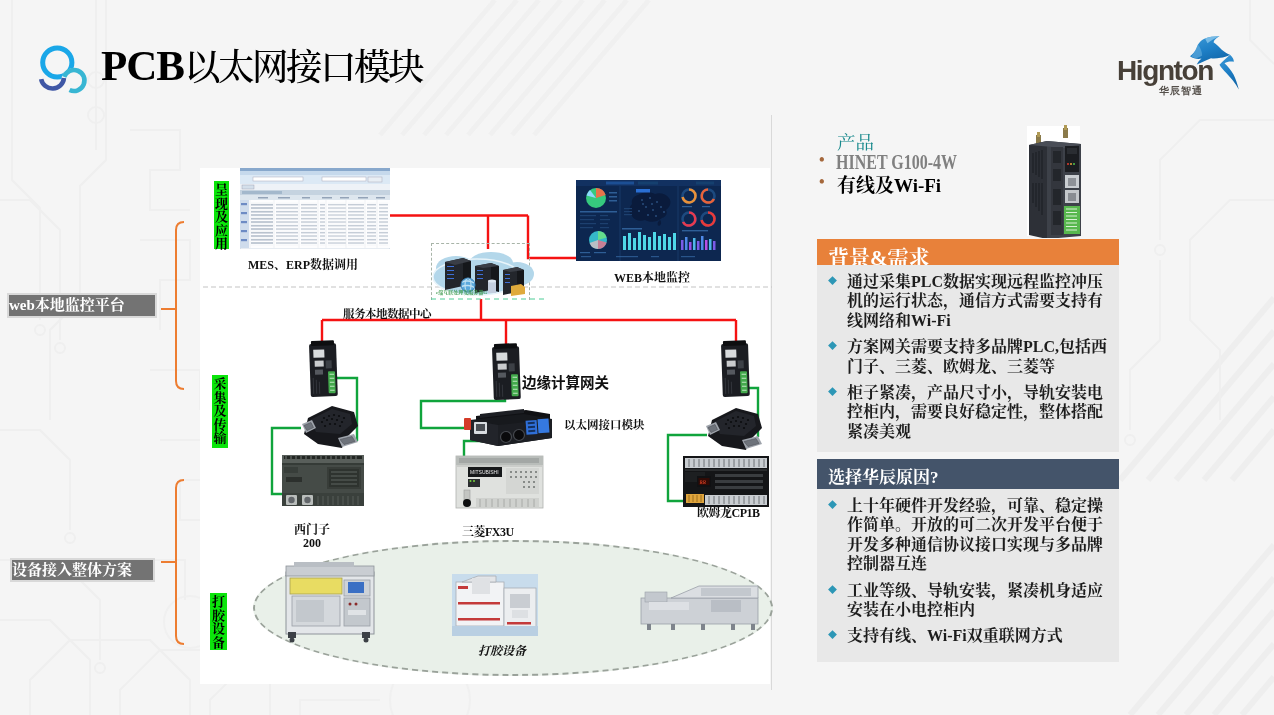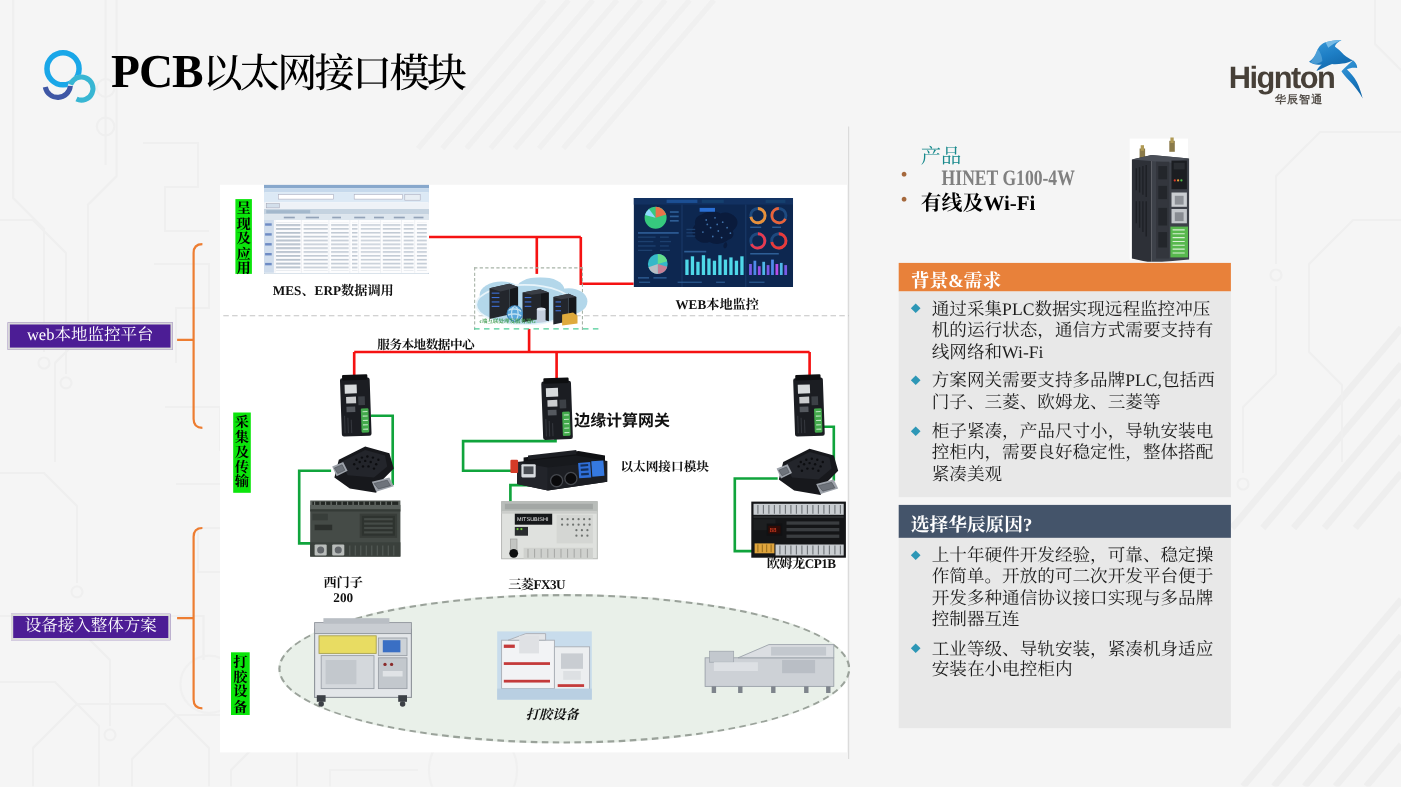--- a/index.html
+++ b/index.html
@@ -2,24 +2,24 @@
 <html><head>
 <meta charset="utf-8">
 <style>
   html,body{margin:0;padding:0;}
   body{width:1274px;height:715px;overflow:hidden;position:relative;
        background:#f5f5f5;font-family:"Liberation Serif","Noto Serif CJK SC",serif;}
   .abs{position:absolute;}
   .lbl{position:absolute;font-weight:bold;color:#111;white-space:nowrap;}
   .vtag{position:absolute;background:#0be50b;color:#000;font-weight:bold;
         text-align:center;font-size:13px;line-height:13.6px;padding-top:2px;}
-  .btn{position:absolute;background:#4c1d95;border:2px solid #d9d9d9;
-       color:#fff;font-size:15px;text-align:center;font-weight:normal;}
+  .btn{position:absolute;background:#737373;border:2px solid #d9d9d9;
+       color:#fff;font-size:15px;text-align:left;font-weight:bold;}
   .bullet-item{position:relative;padding-left:30px;margin-bottom:7px;
-       font-size:16px;font-weight:normal;color:#1c1c1c;line-height:19.4px;}
+       font-size:16px;font-weight:bold;color:#1c1c1c;line-height:19.4px;}
   .bullet-item:before{content:"\25C6";position:absolute;left:11px;top:0px;
        font-size:9px;color:#2d97b6;}
 </style>
 </head>
 <body>
 
 <svg class="abs" style="left:0;top:0;" width="1274" height="715" viewBox="0 0 1274 715">
   <g fill="none" stroke="#efefef" stroke-width="2">
     <path d="M 12 0 V 180 L 40 208 V 320"></path>
     <path d="M 96 0 V 150"></path>
@@ -679,41 +679,42 @@
   <g fill="none" stroke="#ed7d31" stroke-width="2">
     <path d="M 29 7 Q 21 7 21 15 V 166 Q 21 174 29 174"></path>
     <path d="M 6 94 H 21"></path>
     <path d="M 29 265 Q 21 265 21 273 V 421 Q 21 429 29 429"></path>
     <path d="M 6 347 H 21"></path>
   </g>
 </svg>
 
 <div class="abs" style="left:837px;top:128px;font-size:18.5px;font-weight:normal;color:#17898c;">产品</div>
 <div class="abs" style="left:819px;top:151px;font-size:16px;font-weight:bold;color:#a5683c;">•</div>
-<div class="abs" style="left:836px;top:152px;font-size:20px;line-height:20px;font-weight:bold;color:#808080;white-space:nowrap;margin-left:20px;"><span style="display:inline-block;transform:scaleX(0.8);transform-origin:0 50%;">HINET G100-4W</span></div>
+<div class="abs" style="left:836px;top:152px;font-size:20px;line-height:20px;font-weight:bold;color:#808080;white-space:nowrap;"><span style="display:inline-block;transform:scaleX(0.8);transform-origin:0 50%;">HINET G100-4W</span></div>
 <div class="abs" style="left:819px;top:173px;font-size:16px;font-weight:bold;color:#a5683c;">•</div>
 <div class="abs" style="left:837px;top:170px;font-size:19px;font-weight:bold;color:#000000;white-space:nowrap;">有线及Wi-Fi</div>
 
 <svg class="abs" style="left:1024px;top:120px;" width="62" height="118" viewBox="0 0 62 118"></svg>
 
 <div class="abs" style="left:817px;top:239px;width:302px;height:26px;background:#e8813a;"></div>
-<div class="abs" style="left:828px;top:241px;font-size:17px;font-weight:bold;color:#fff;">背景&amp;需求</div>
+<div class="abs" style="left:828px;top:241px;font-size:21px;font-weight:bold;color:#fff;">背景&amp;需求</div>
 <div class="abs" style="left:817px;top:265px;width:302px;height:187px;background:#e8e8e8;"></div>
 <div class="abs" style="left:817px;top:272px;width:291px;">
   <div class="bullet-item">通过采集PLC数据实现远程监控冲压机的运行状态，通信方式需要支持有线网络和Wi-Fi</div>
   <div class="bullet-item">方案网关需要支持多品牌PLC,包括西门子、三菱、欧姆龙、三菱等</div>
   <div class="bullet-item">柜子紧凑，产品尺寸小，导轨安装电控柜内，需要良好稳定性，整体搭配紧凑美观</div>
 </div>
 
 <div class="abs" style="left:817px;top:459px;width:302px;height:30px;background:#44546a;"></div>
 <div class="abs" style="left:828px;top:463px;font-size:17px;font-weight:bold;color:#fff;">选择华辰原因?</div>
 <div class="abs" style="left:817px;top:489px;width:302px;height:173px;background:#e8e8e8;"></div>
 <div class="abs" style="left:817px;top:496px;width:291px;">
   <div class="bullet-item">上十年硬件开发经验，可靠、稳定操作简单。开放的可二次开发平台便于开发多种通信协议接口实现与多品牌控制器互连</div>
   <div class="bullet-item">工业等级、导轨安装，紧凑机身适应安装在小电控柜内</div>
+  <div class="bullet-item">支持有线、Wi-Fi双重联网方式</div>
 </div>
 
 <div class="abs" style="left:1027px;top:126px;width:53px;height:110px;background:#fff;"></div>
 <svg class="abs" style="left:1022px;top:122px;" width="66" height="116" viewBox="-5 -9 66 116">
   <g>
     <rect x="9" y="4" width="5" height="10" fill="#8a7a4a"></rect>
       <rect x="10" y="1" width="3" height="5" fill="#b09a55"></rect>
     <rect x="36" y="-3" width="5" height="10" fill="#8a7a4a"></rect>
       <rect x="37" y="-6" width="3" height="5" fill="#b09a55"></rect>
     <path d="M2 14 L20 10 L20 108 L2 104 Z" fill="#2d3037"></path>

